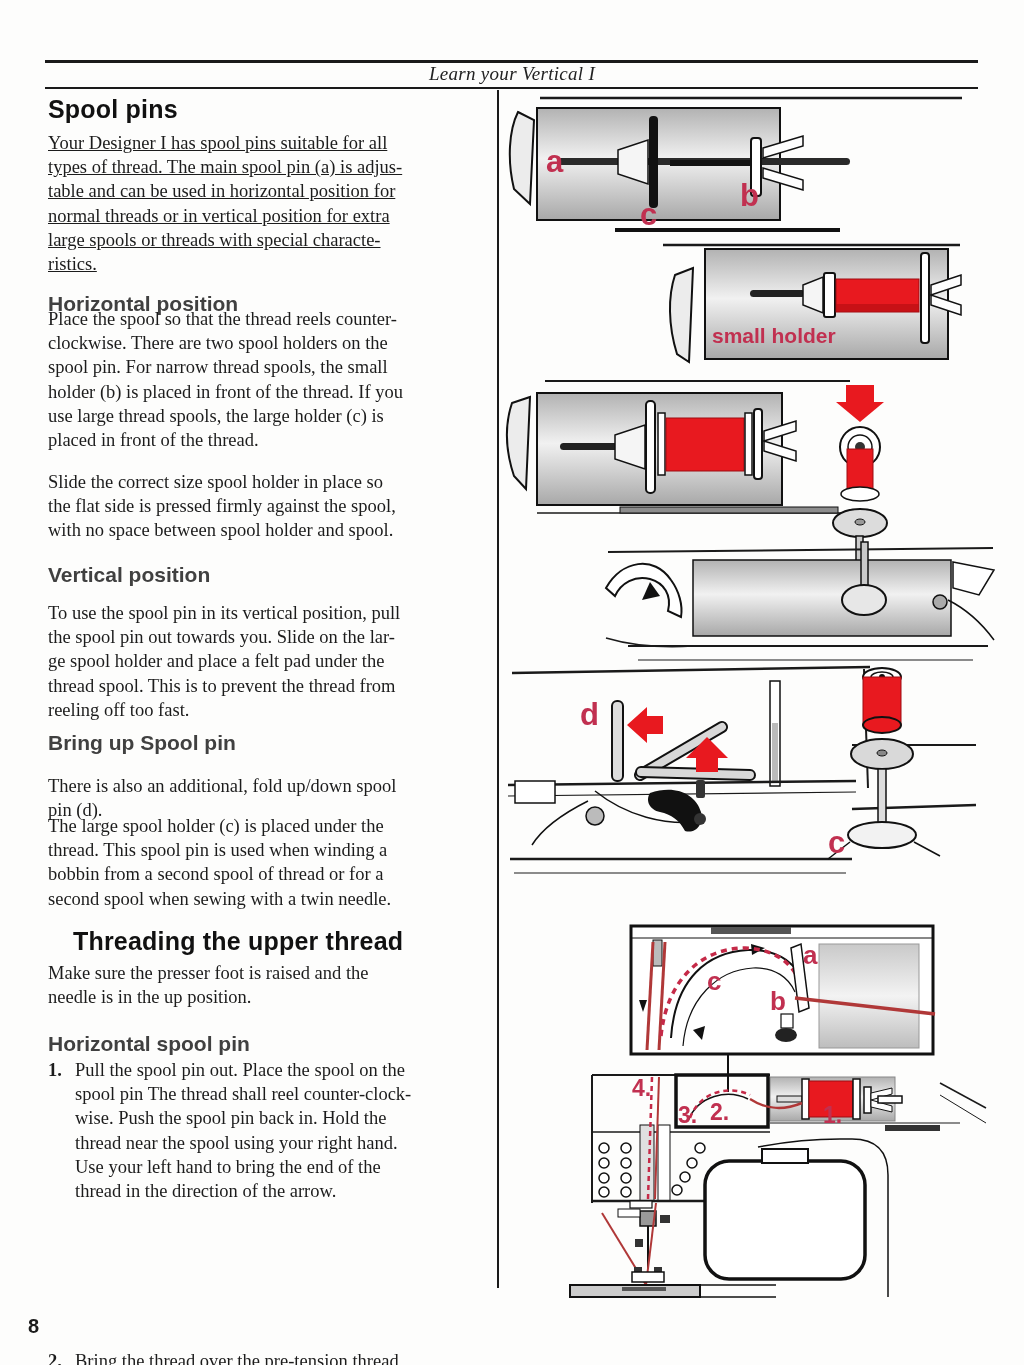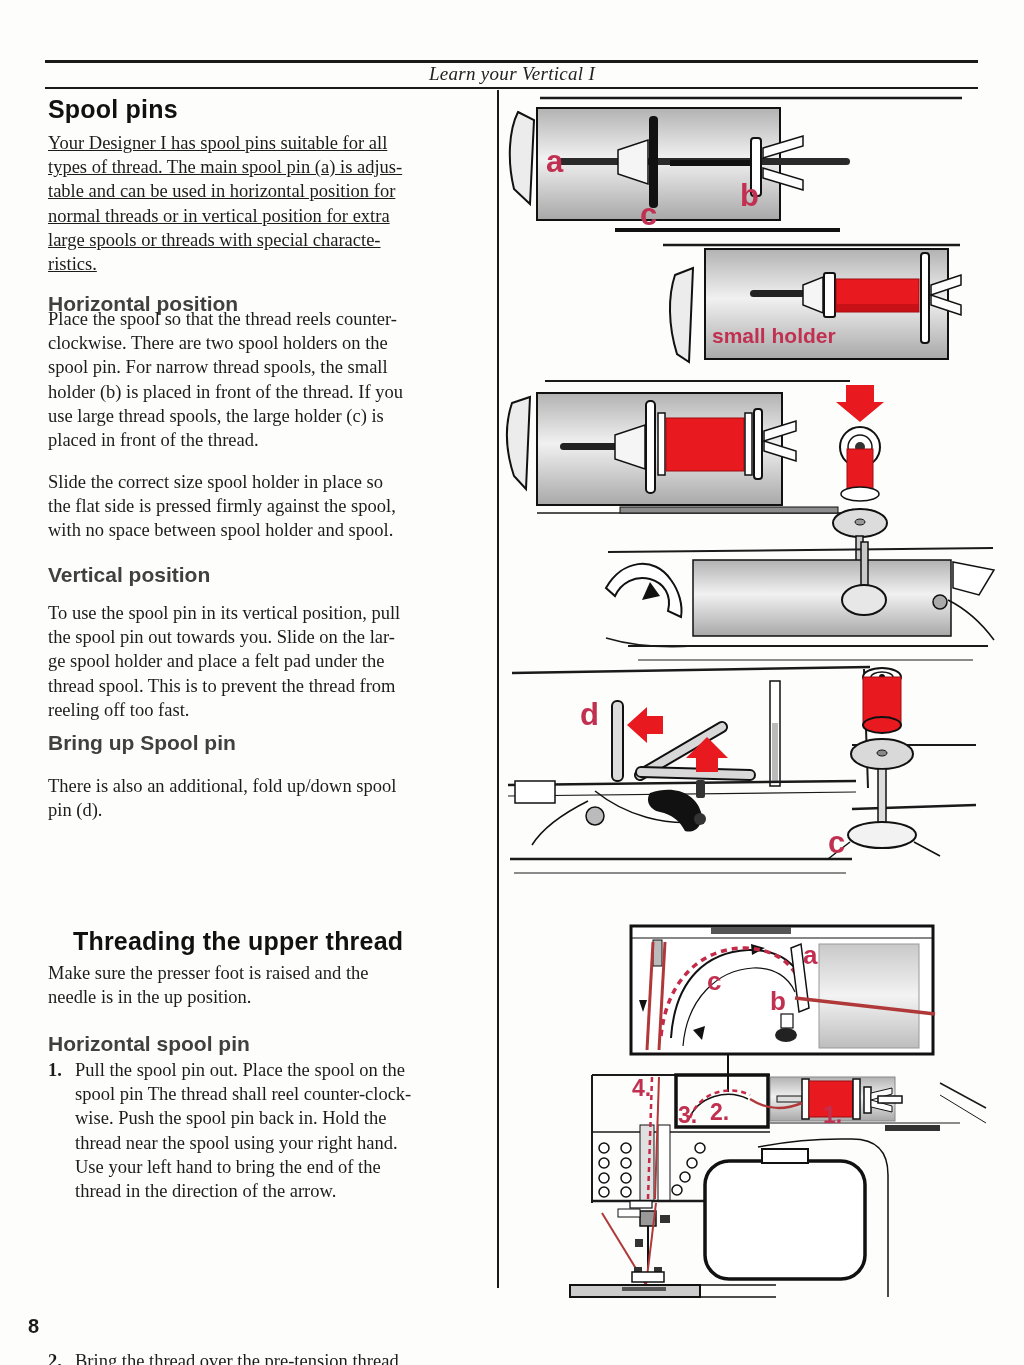--- a/index.html
+++ b/index.html
@@ -61,20 +61,24 @@
   <div class="tb h-sub" style="top:563px;">Vertical position</div>
   <div class="tb para" style="top:590px;margin-top:11px;">To use the spool pin in its vertical position, pull
 the spool pin out towards you. Slide on the lar-
 ge spool holder and place a felt pad under the
 thread spool. This is to prevent the thread from
 reeling off too fast.</div>
 
   <div class="tb h-sub" style="top:731px;">Bring up Spool pin</div>
   <div class="tb para" style="top:774px;">There is also an additional, fold up/down spool
 pin (d).</div>
+  <div class="tb para" style="top:814px;">The large spool holder (c) is placed under the
+thread. This spool pin is used when winding a
+bobbin from a second spool of thread or for a
+second spool when sewing with a twin needle.</div>
 
   <div class="tb h-big" style="top:927px;margin-left:25px;">Threading the upper thread</div>
   <div class="tb para" style="top:961px;">Make sure the presser foot is raised and the
 needle is in the up position.</div>
 
   <div class="tb h-sub" style="top:1032px;">Horizontal spool pin</div>
   <div class="tb step" style="top:1058px;">
     <span class="step-num">1.</span><span class="step-text">Pull the spool pin out. Place the spool on the
 spool pin The thread shall reel counter-clock-
 wise. Push the spool pin back in. Hold the

